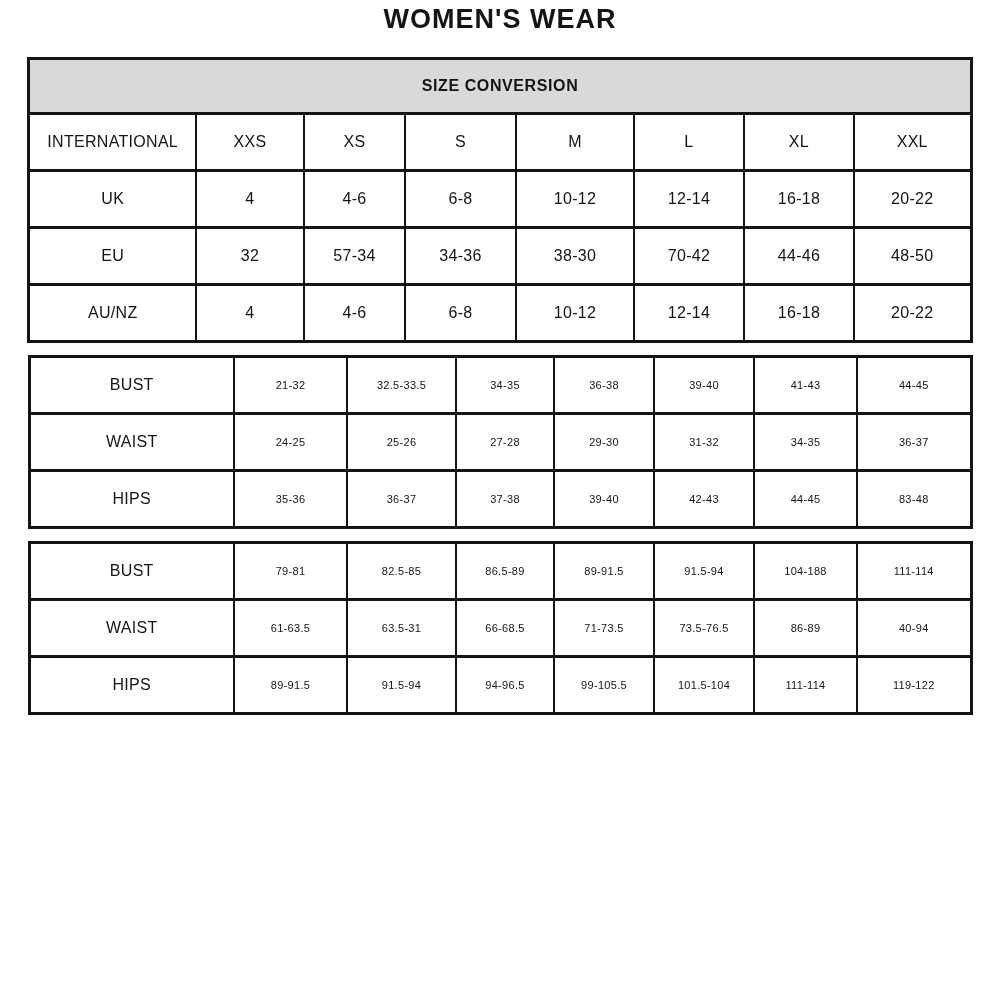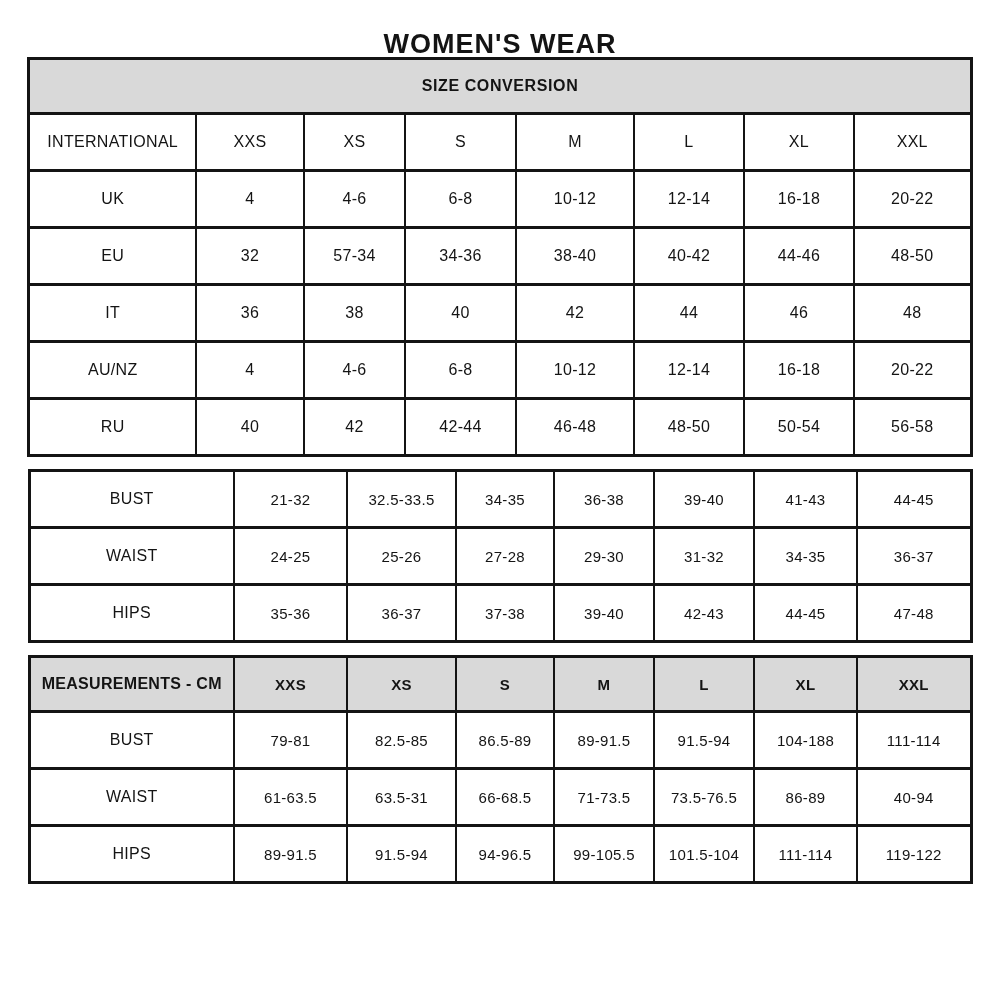--- a/index.html
+++ b/index.html
@@ -11,21 +11,21 @@
   html, body { margin: 0; padding: 0; background: #ffffff; }
   .page {
     width: 1000px; height: 1000px;
     background: #ffffff;
     color: var(--text);
     font-family: "Liberation Sans", sans-serif;
     overflow: hidden;
   }
   .title {
     height: 57px;
-    padding-top: 29px;
+    padding-top: 4px;
     text-align: center;
     font-size: 27px;
     font-weight: bold;
     letter-spacing: 1px;
     color: var(--text);
   }
   table {
     width: 942px;
     margin: 0 auto 12px auto;
     border-collapse: collapse;
@@ -43,21 +43,21 @@
     letter-spacing: 0.3px;
     overflow: hidden;
   }
   tr { height: 57px; }
   tr.hdr-row { height: 55px; }
   .hdr {
     background: var(--header-bg);
     font-weight: bold;
   }
   .span-hdr { font-size: 16px; letter-spacing: 0.6px; }
-  .meas-val { font-size: 15px; }
+  .meas-val { font-size: 11px; }
   .size-hdr { font-size: 15px; }
 </style>
 </head>
 <body>
 
 <div class="page">
 
   <div class="title">WOMEN'S WEAR</div>
 
   <table>
@@ -93,54 +93,34 @@
       <td>10-12</td>
       <td>12-14</td>
       <td>16-18</td>
       <td>20-22</td>
     </tr>
     <tr>
       <td>EU</td>
       <td>32</td>
       <td>57-34</td>
       <td>34-36</td>
-      <td>38-40</td>
-      <td>40-42</td>
+      <td>38-30</td>
+      <td>70-42</td>
       <td>44-46</td>
       <td>48-50</td>
-    </tr>
-    <tr>
-      <td>IT</td>
-      <td>36</td>
-      <td>38</td>
-      <td>40</td>
-      <td>42</td>
-      <td>44</td>
-      <td>46</td>
-      <td>48</td>
     </tr>
     <tr>
       <td>AU/NZ</td>
       <td>4</td>
       <td>4-6</td>
       <td>6-8</td>
       <td>10-12</td>
       <td>12-14</td>
       <td>16-18</td>
       <td>20-22</td>
-    </tr>
-    <tr>
-      <td>RU</td>
-      <td>40</td>
-      <td>42</td>
-      <td>42-44</td>
-      <td>46-48</td>
-      <td>48-50</td>
-      <td>50-54</td>
-      <td>56-58</td>
     </tr>
   </tbody>
     </table>
 
   <table>
     <colgroup>
       <col style="width:205px">
         <col style="width:113px">
         <col style="width:109px">
         <col style="width:98px">
@@ -171,47 +151,37 @@
       <td class="meas-val">36-37</td>
     </tr>
     <tr>
       <td>HIPS</td>
       <td class="meas-val">35-36</td>
       <td class="meas-val">36-37</td>
       <td class="meas-val">37-38</td>
       <td class="meas-val">39-40</td>
       <td class="meas-val">42-43</td>
       <td class="meas-val">44-45</td>
-      <td class="meas-val">47-48</td>
+      <td class="meas-val">83-48</td>
     </tr>
   </tbody>
     </table>
 
   <table>
     <colgroup>
       <col style="width:205px">
         <col style="width:113px">
         <col style="width:109px">
         <col style="width:98px">
       <col style="width:100px">
         <col style="width:100px">
         <col style="width:103px">
         <col style="width:114px">
     </colgroup>
     <tbody>
-        <tr class="hdr-row">
-      <td class="hdr">MEASUREMENTS - CM</td>
-      <td class="hdr size-hdr">XXS</td>
-      <td class="hdr size-hdr">XS</td>
-      <td class="hdr size-hdr">S</td>
-      <td class="hdr size-hdr">M</td>
-      <td class="hdr size-hdr">L</td>
-      <td class="hdr size-hdr">XL</td>
-      <td class="hdr size-hdr">XXL</td>
-    </tr>
     <tr>
       <td>BUST</td>
       <td class="meas-val">79-81</td>
       <td class="meas-val">82.5-85</td>
       <td class="meas-val">86.5-89</td>
       <td class="meas-val">89-91.5</td>
       <td class="meas-val">91.5-94</td>
       <td class="meas-val">104-188</td>
       <td class="meas-val">111-114</td>
     </tr>

